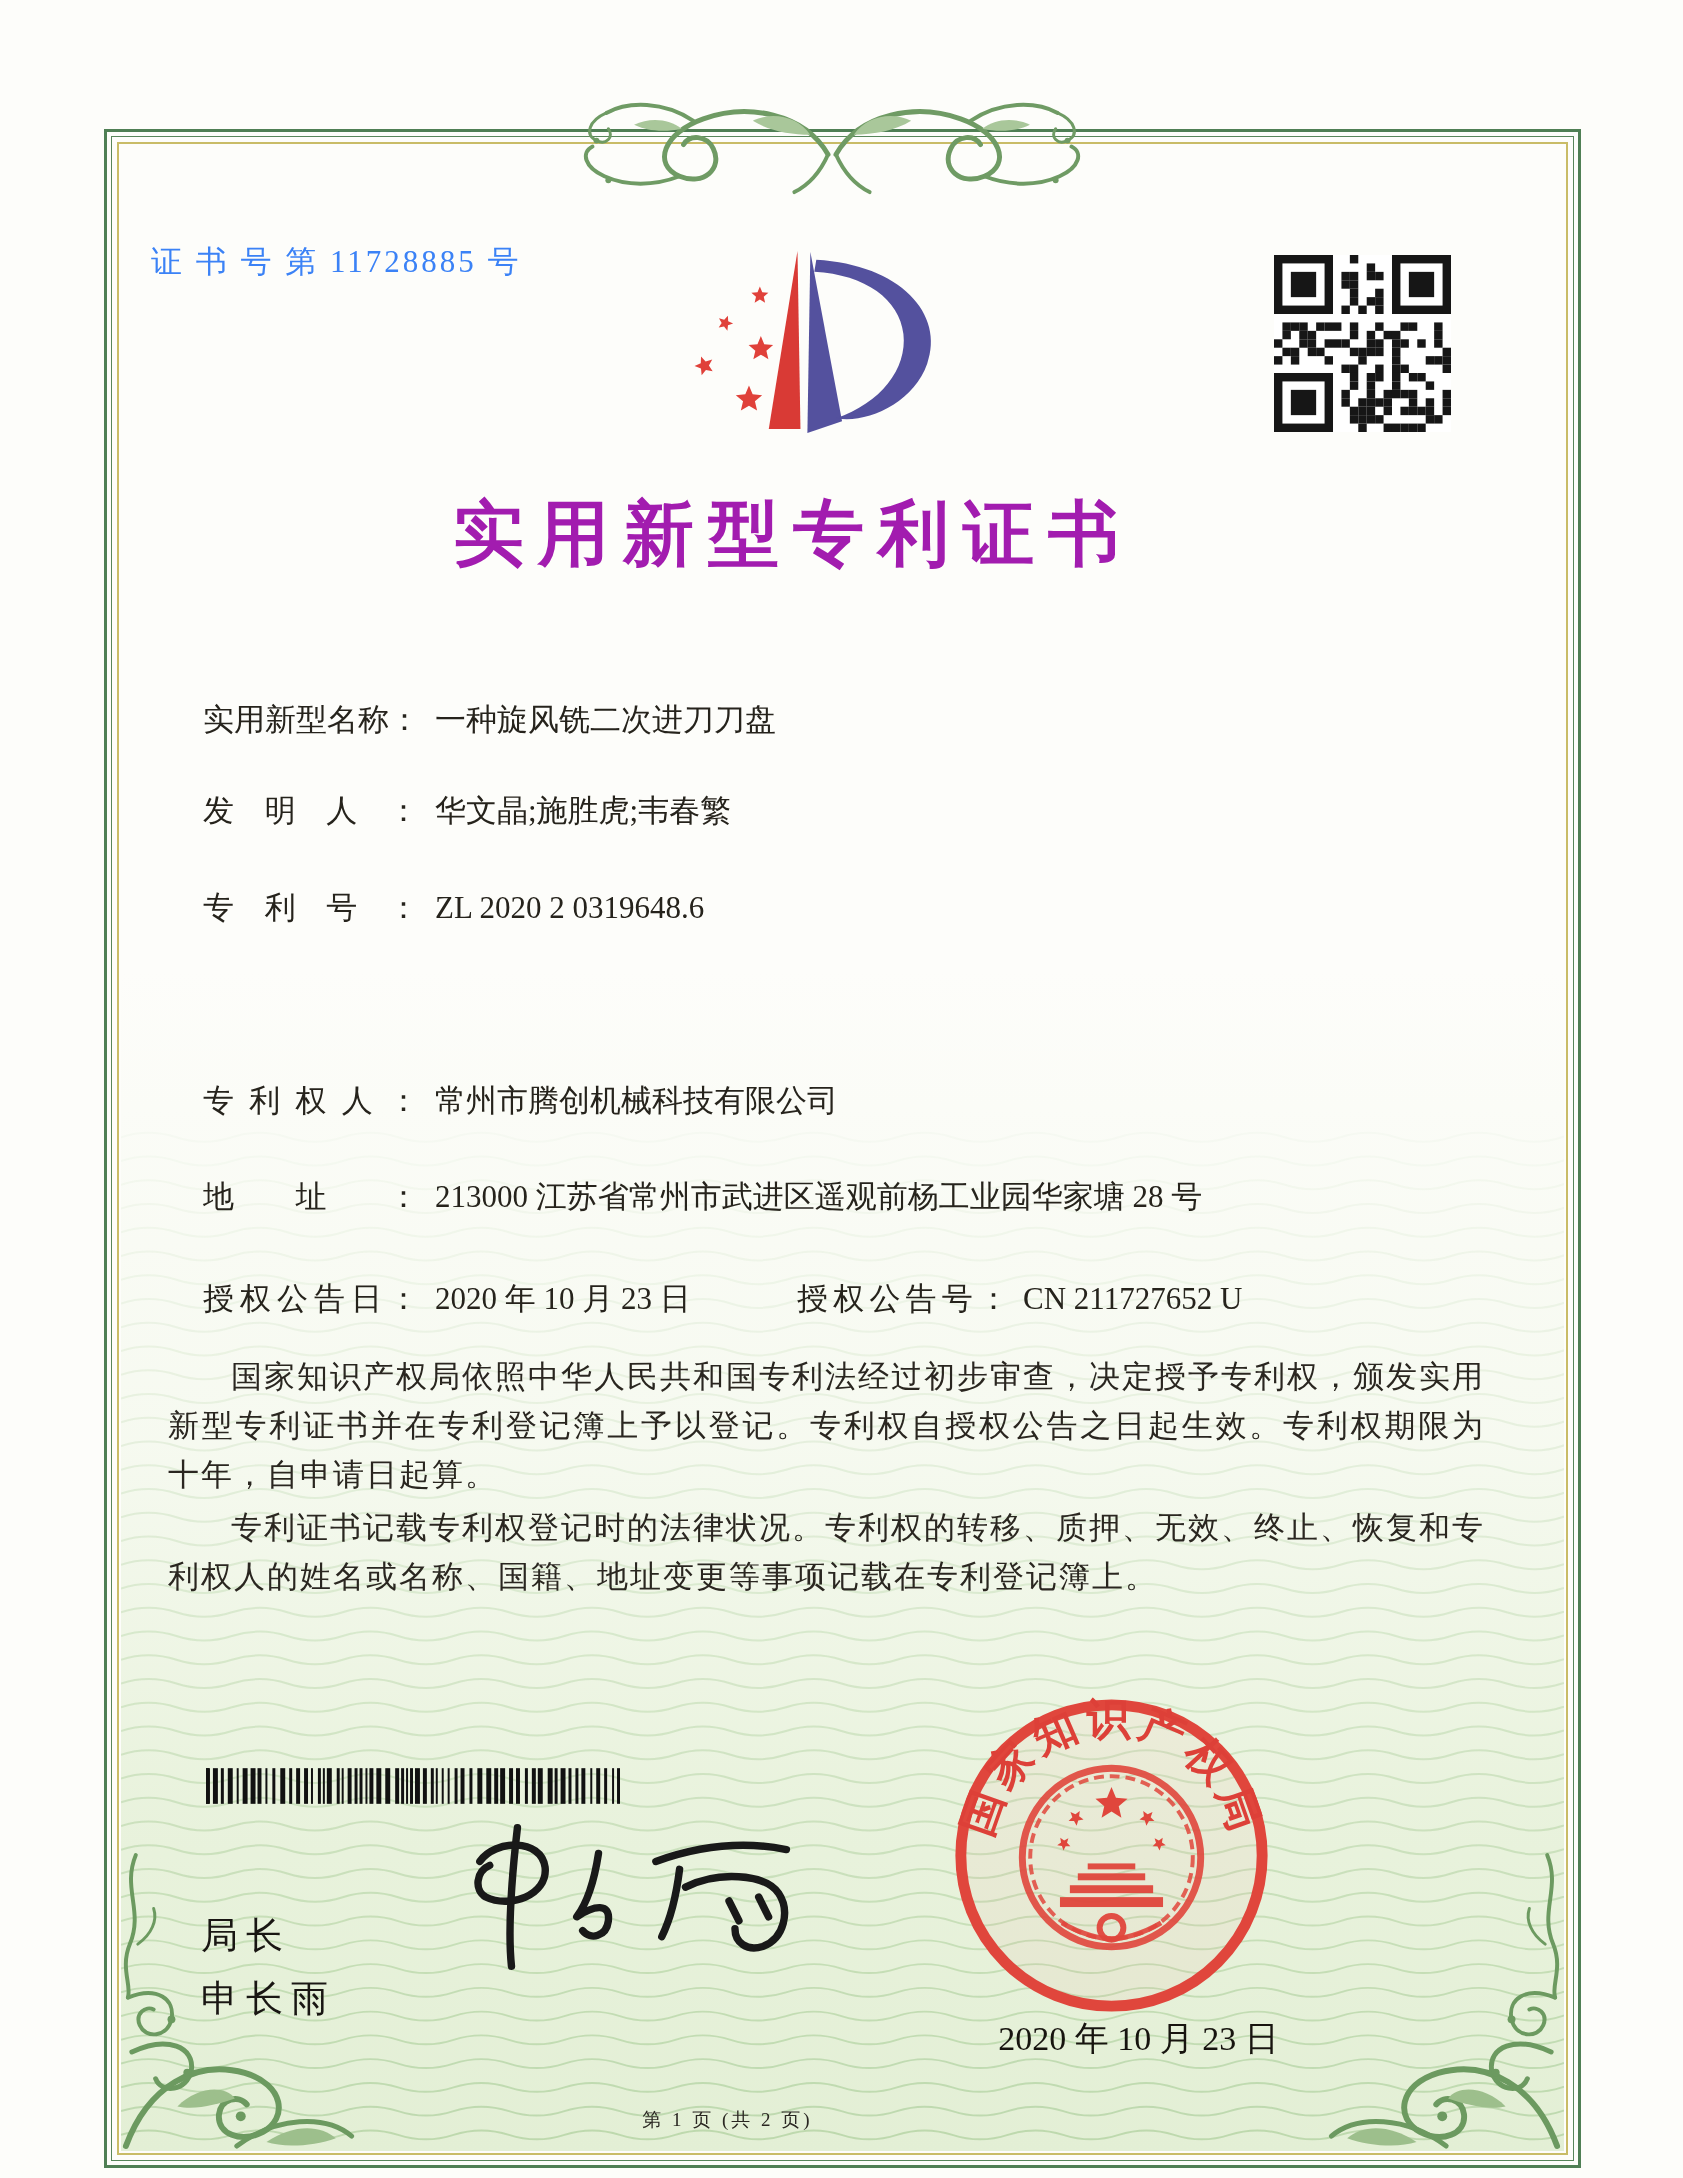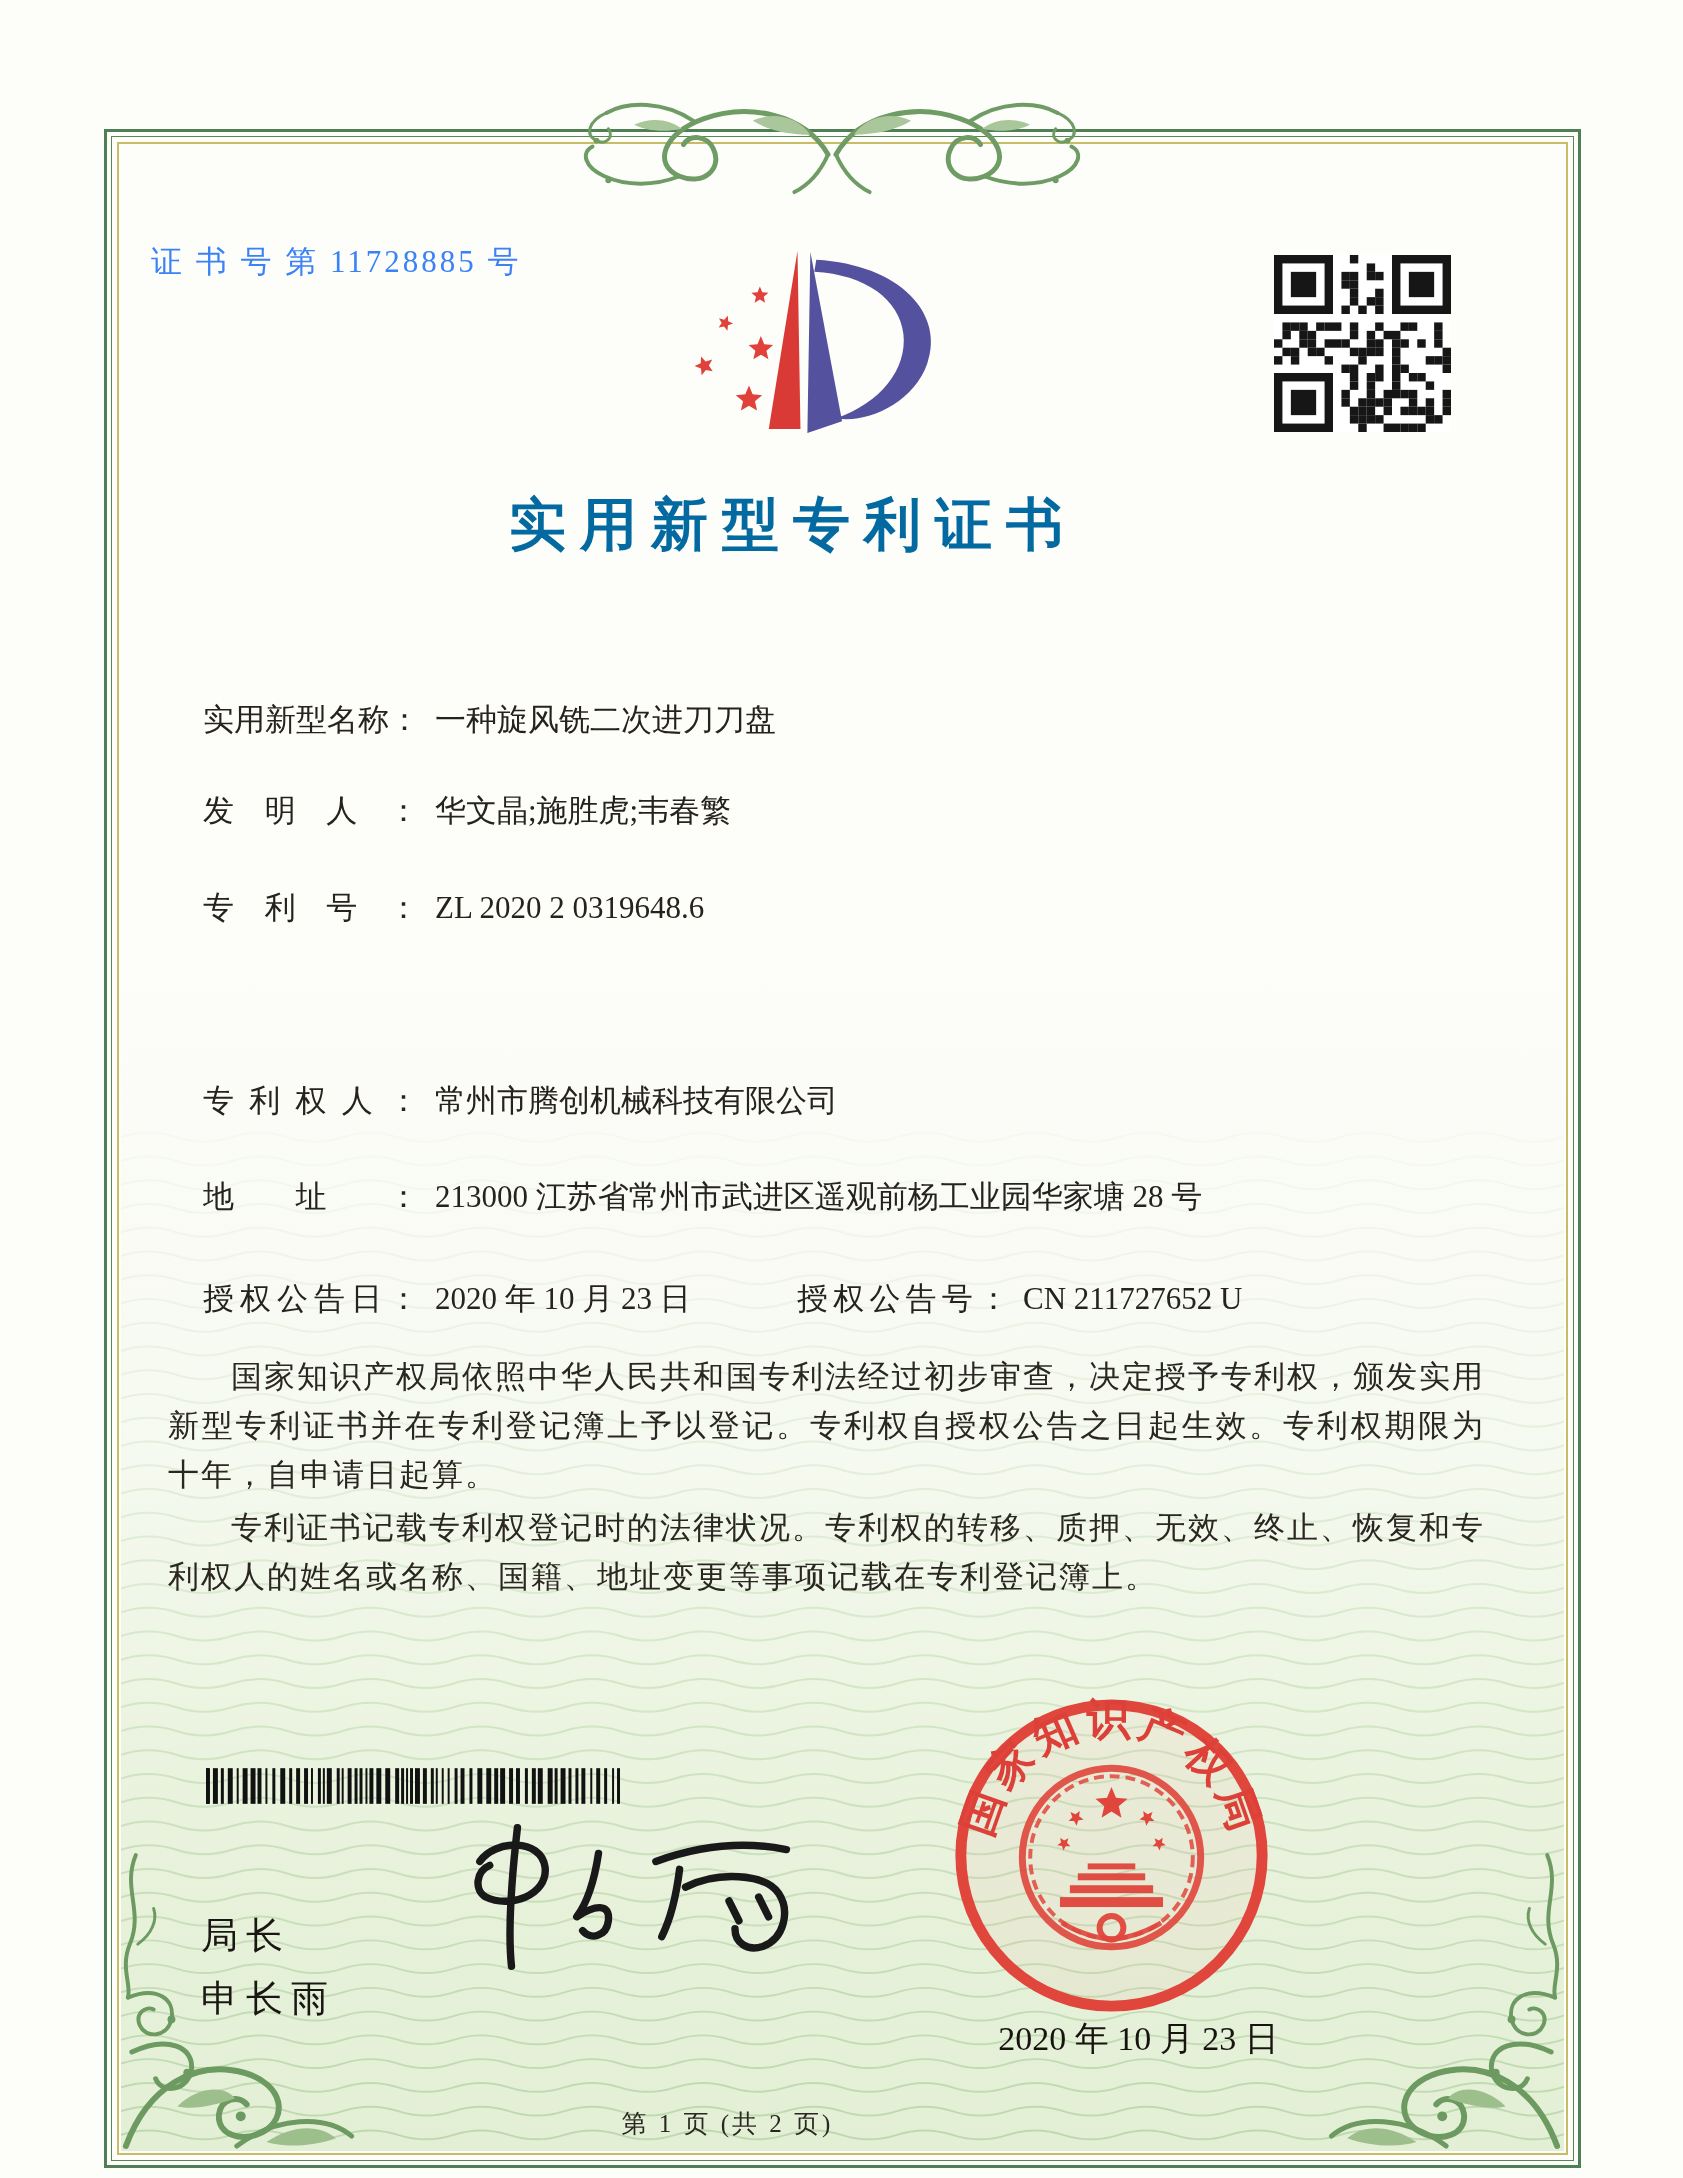--- a/index.html
+++ b/index.html
@@ -14,37 +14,37 @@
   .frame-a{position:absolute;left:104px;top:129px;right:102px;bottom:10px;border:3px solid #4f7f54;}
   .frame-b{position:absolute;left:111px;top:136px;right:109px;bottom:17px;border:1px solid #57855a;}
   .frame-c{position:absolute;left:117px;top:142px;right:115px;bottom:23px;border:2px solid #c9bc67;}
 
   .tint{position:absolute;left:121px;right:119px;top:970px;bottom:27px;
     background:linear-gradient(180deg,rgba(233,243,221,0) 0%,rgba(233,243,221,0.35) 40%,rgba(228,240,214,0.8) 70%,#e3efd5 100%);}
   #waves{position:absolute;left:121px;top:1129px;}
 
   .abs{position:absolute;}
   .cert-no{left:151px;top:241px;font-size:31px;letter-spacing:3px;color:#3b82f6;}
-  .title{left:104px;top:487px;width:1378px;text-align:center;font-size:57px;font-weight:bold;letter-spacing:14px;color:#0369a1;}
+  .title{left:104px;top:487px;width:1378px;text-align:center;font-size:71px;font-weight:bold;letter-spacing:14px;color:#a21caf;}
 
   .row{left:203px;font-size:31px;white-space:nowrap;color:#26231c;}
   .row .lbl{display:inline-block;width:216px;text-align:justify;text-align-last:justify;}
   .row .val{margin-left:16px;}
   .row2{left:797px;font-size:31px;white-space:nowrap;color:#26231c;}
   .row2 .lbl{display:inline-block;width:212px;text-align:justify;text-align-last:justify;}
   .row2 .val{margin-left:14px;}
 
   .body-text{left:168px;top:1352px;width:1317px;}
   .body-text p{margin:0;font-size:31px;line-height:49px;letter-spacing:2px;
     text-indent:63px;text-align:justify;color:#2a2620;}
   .body-text p + p{margin-top:4px;}
 
   .director{left:201px;font-size:37px;letter-spacing:8px;color:#191613;margin-top:28px;}
   .seal-date{left:980px;top:2016px;width:317px;text-align:center;font-size:34px;color:#17140f;}
-  .page-footer{left:104px;top:2107px;width:1247px;text-align:center;font-size:25px;letter-spacing:3px;color:#2a2722;}
+  .page-footer{left:104px;top:2107px;width:1247px;text-align:center;font-size:19px;letter-spacing:3px;color:#2a2722;}
 
   svg{display:block;}
   .qr-box{position:absolute;left:1274px;top:255px;width:177px;height:177px;background:#fff;}
 </style>
 </head>
 <body>
 
 <div class="page">
 
   <div class="tint"></div>

